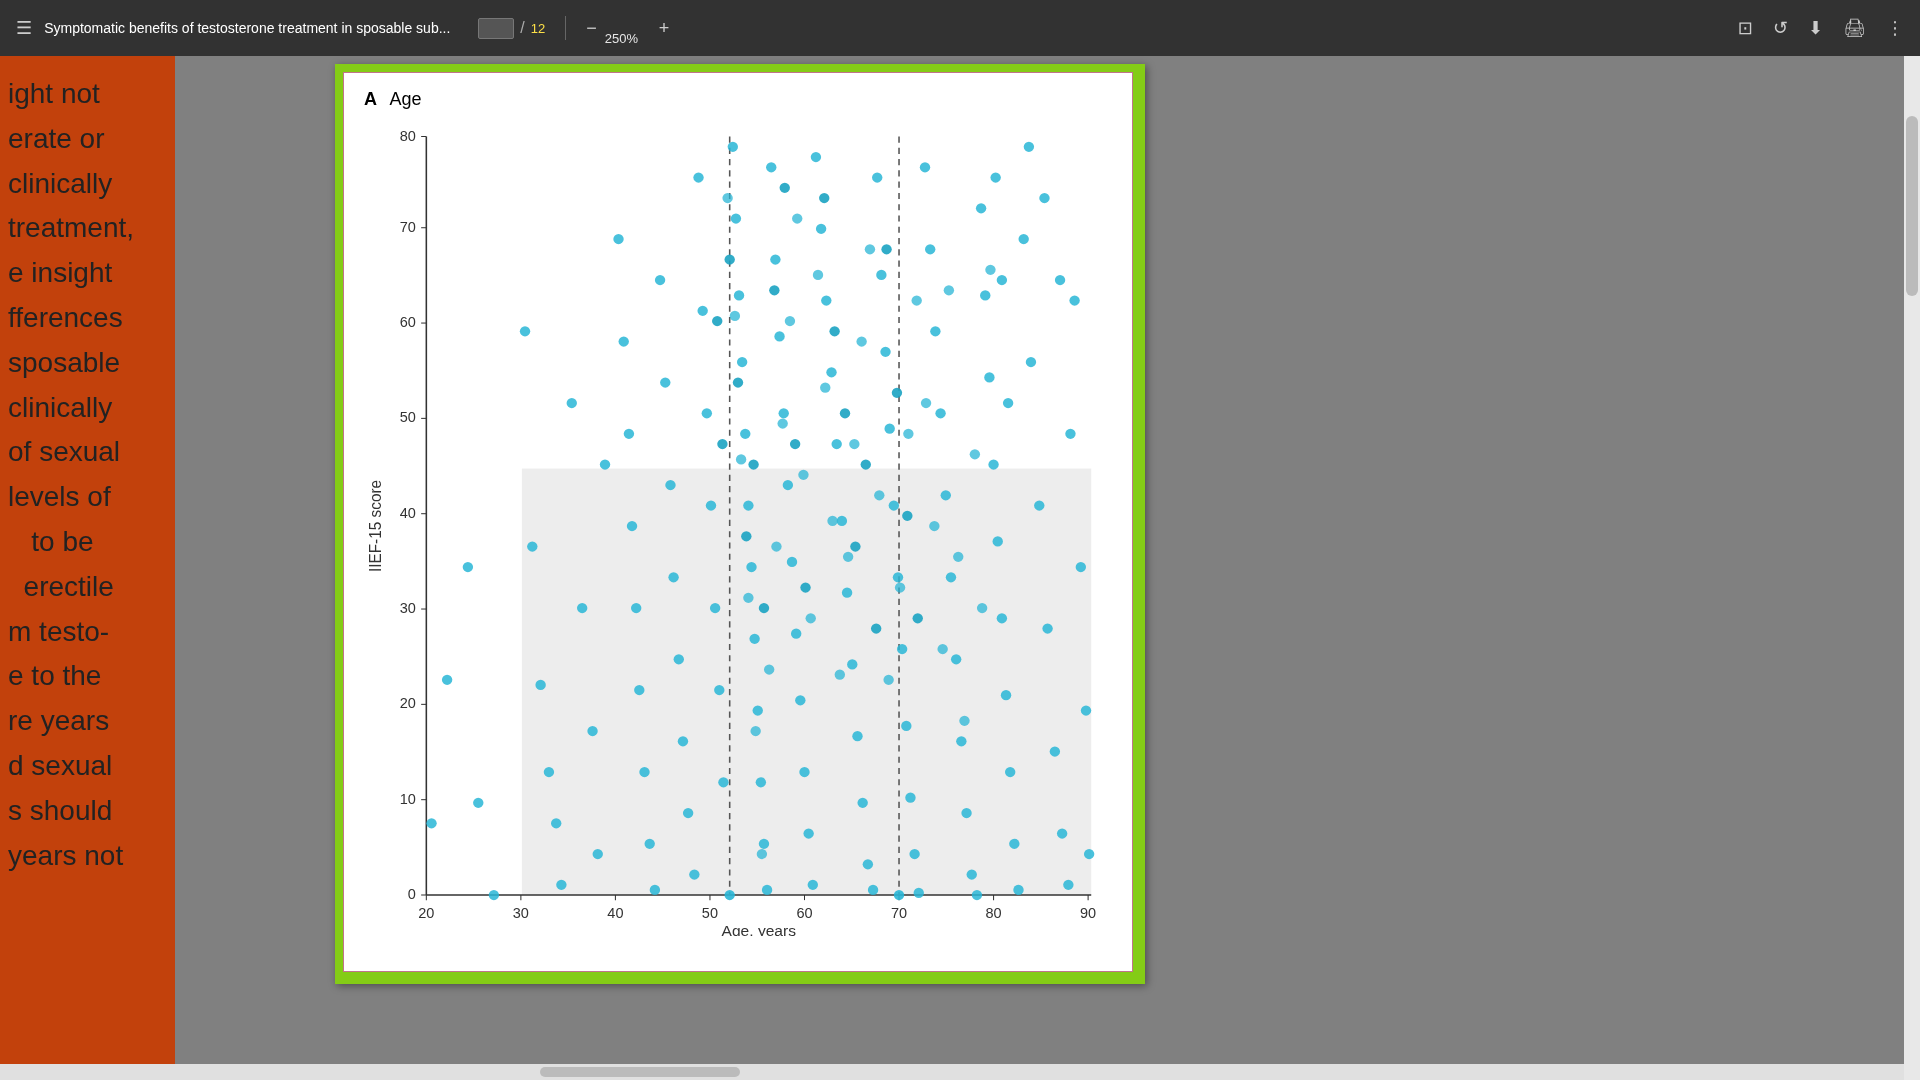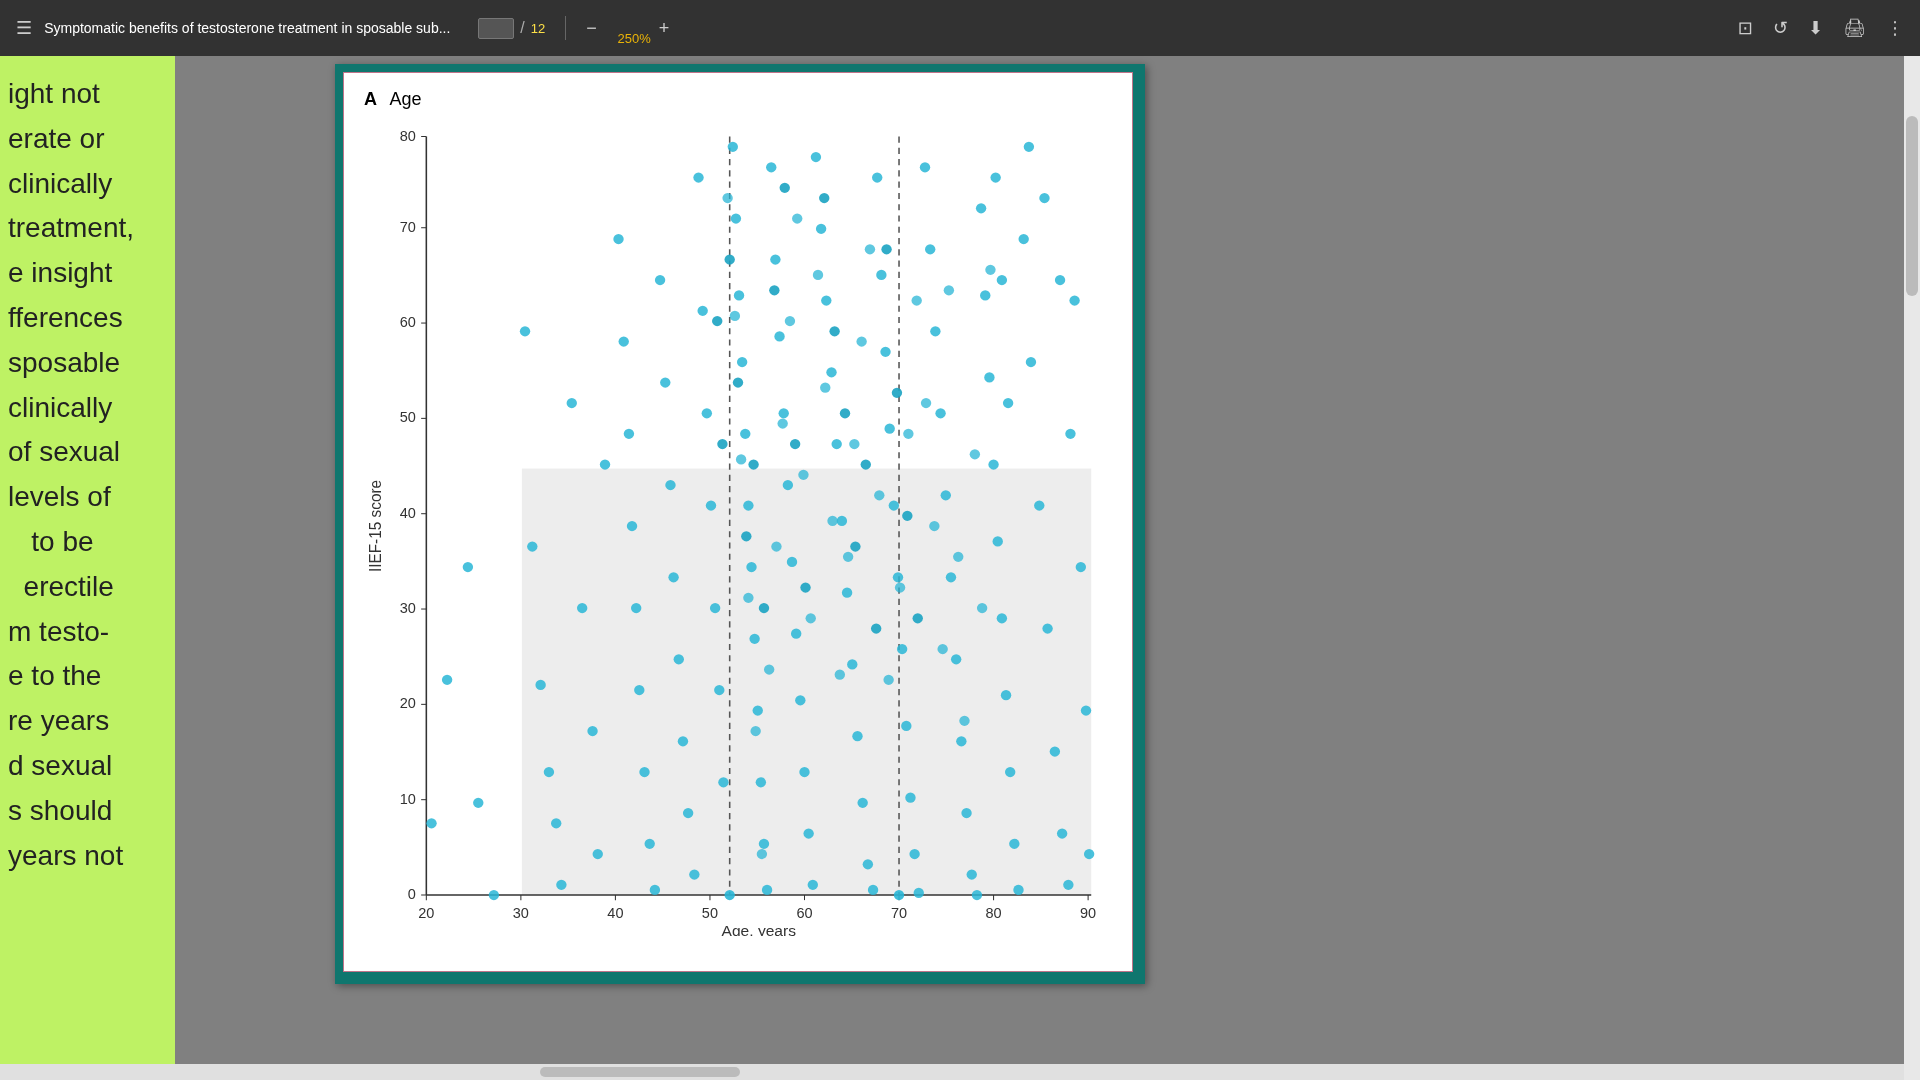--- a/index.html
+++ b/index.html
@@ -25,36 +25,36 @@
     }
     #toolbar .page-nav input {
       width: 36px; text-align: center; background: #555; color: #fff; border: 1px solid #777;
       padding: 2px 4px; font-size: 13px; border-radius: 2px;
     }
     #toolbar .page-sep { color: #aaa; }
     #toolbar .total-pages { color: #fde047; font-size: 13px; }
     #toolbar .divider { width: 1px; height: 24px; background: #666; margin: 0 8px; }
     #toolbar .zoom-controls { display: flex; align-items: center; gap: 8px; }
     #toolbar .zoom-btn { color: #ccc; cursor: pointer; font-size: 18px; background: none; border: none; }
-    #toolbar .zoom-value { color: #eab308; font-size: 13px; min-width: 46px; text-align: right; margin-top: 21px; }
+    #toolbar .zoom-value { color: #e5e5e5; font-size: 13px; min-width: 46px; text-align: left; margin-top: 21px; }
     #toolbar .toolbar-right { margin-left: auto; display: flex; align-items: center; gap: 20px; }
     #toolbar .toolbar-icon { color: #ccc; cursor: pointer; font-size: 18px; }
 
     
     #main {
       display: flex;
       width: 1920px;
       height: calc(1080px - 56px);
       position: relative;
     }
 
     
     #left-text {
       width: 175px;
-      background: #bef264;
+      background: #c2410c;
       padding: 0 8px;
       overflow: hidden;
       position: relative;
       flex-shrink: 0;
       line-height: 1.5;
     }
     #left-text .text-line {
       font-size: 28px;
       color: #222;
       white-space: nowrap;
@@ -69,21 +69,21 @@
       overflow: auto;
       position: relative;
       display: flex;
       flex-direction: column;
       align-items: flex-start;
       padding: 0;
     }
 
     
     #page-container {
-      background: #0f766e;
+      background: #84cc16;
       margin: 8px 0 8px 0;
       box-shadow: 2px 2px 8px rgba(0,0,0,0.4);
       position: relative;
       width: 810px;
       min-height: 920px;
       margin-left: 160px;
     }
 
     
     #chart-panel {

